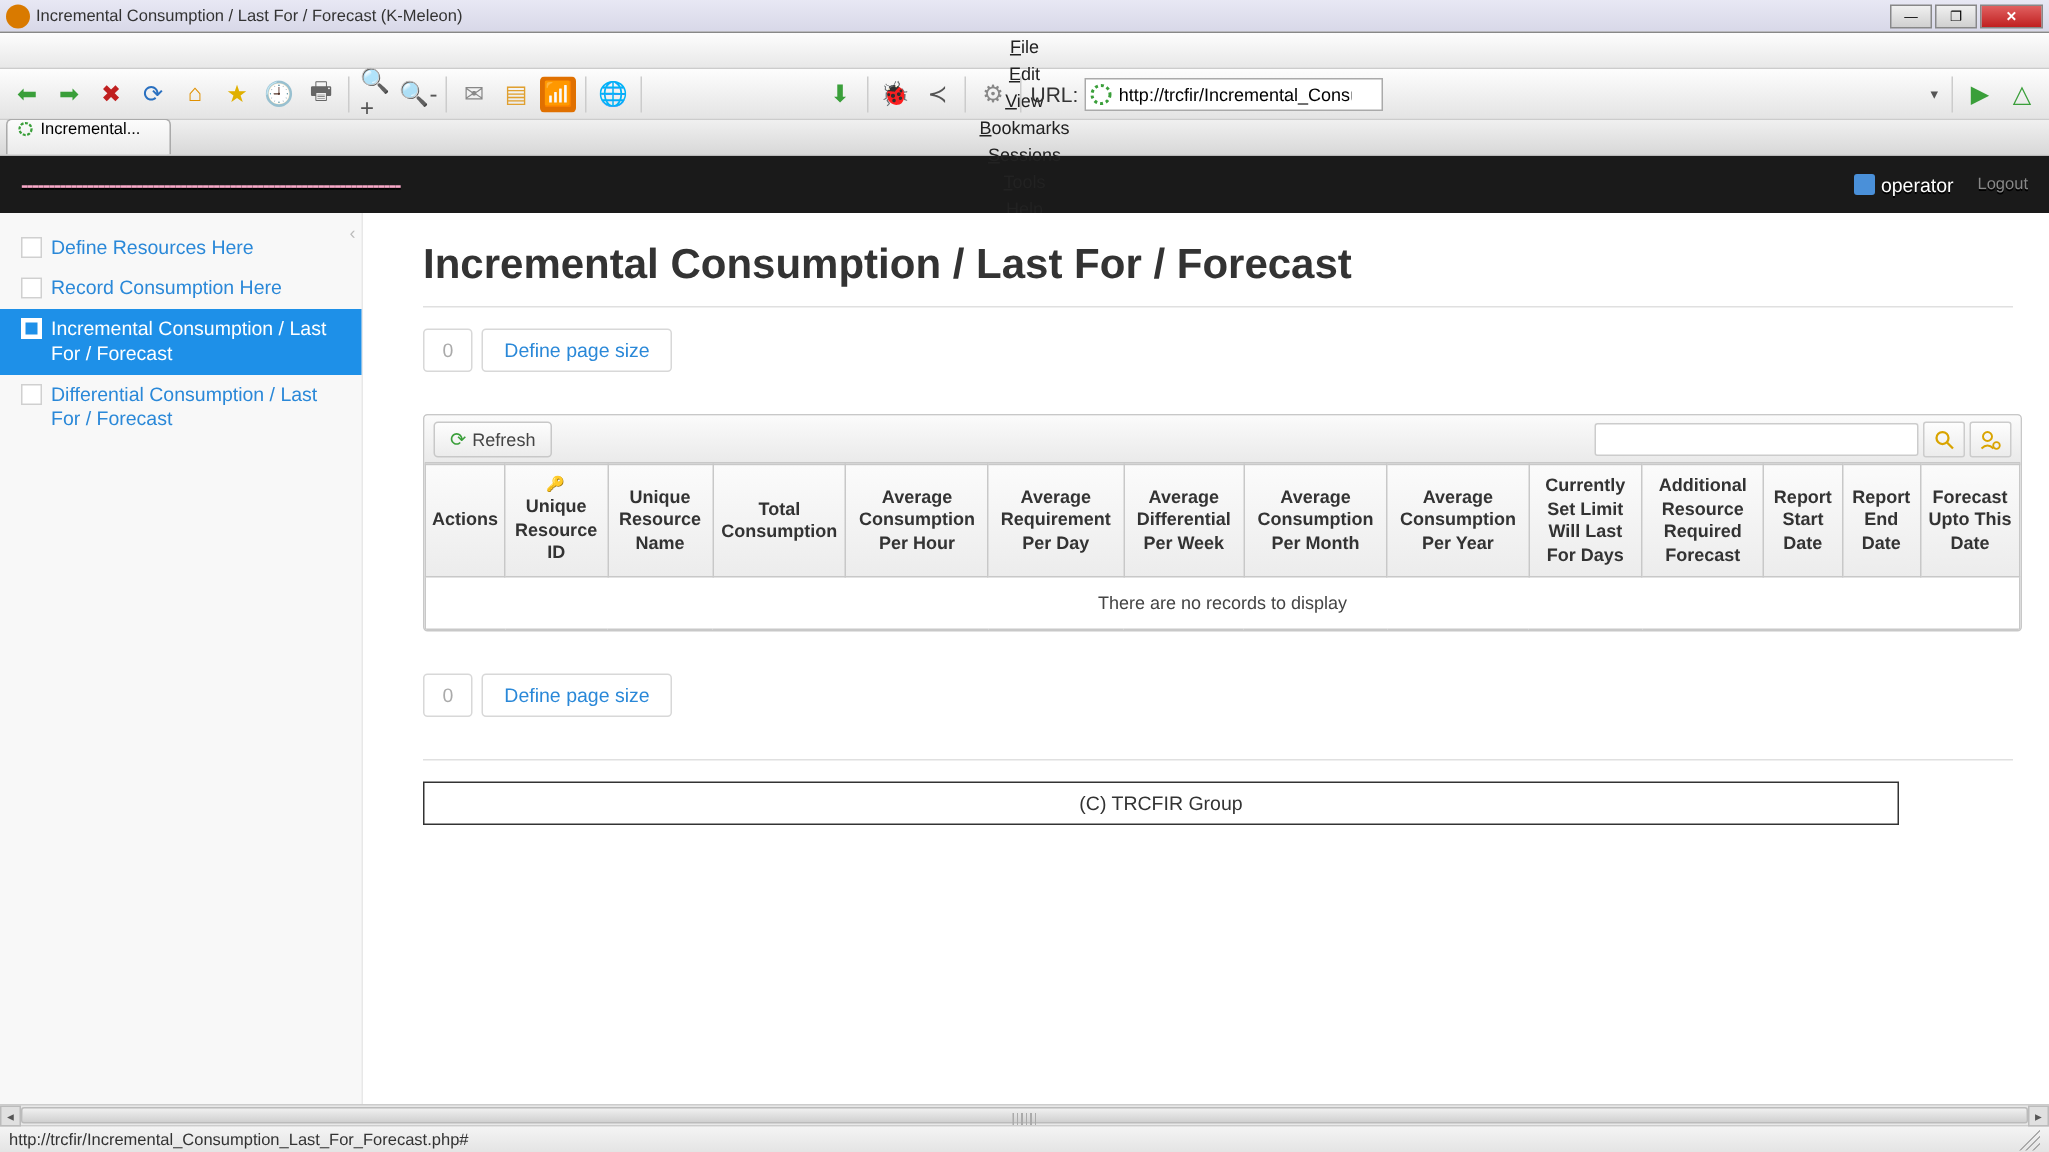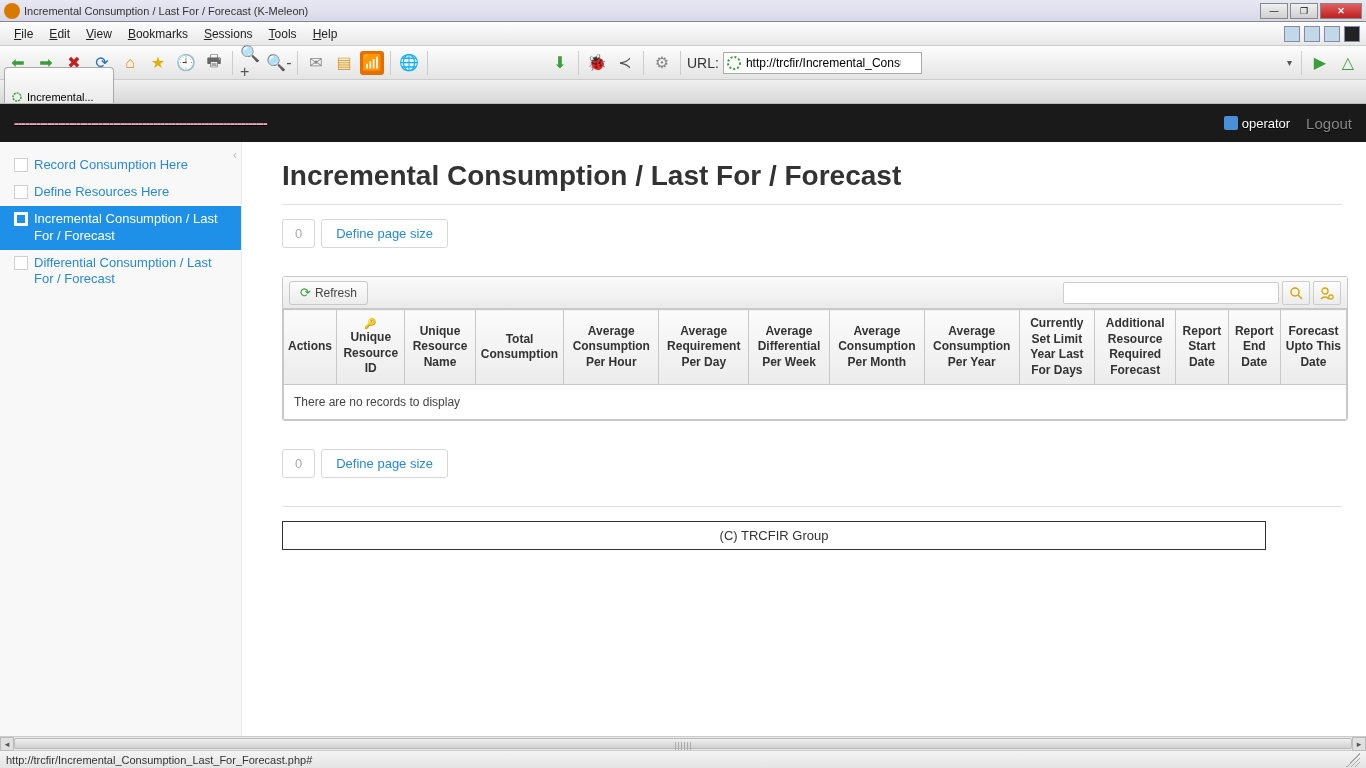--- a/index.html
+++ b/index.html
@@ -8,51 +8,51 @@
 
 .titlebar { height: 22px; background: linear-gradient(to bottom, #e8e8f4, #d8d8e8); border-bottom: 1px solid #888; display: flex; align-items: center; padding: 0 4px; justify-content: flex-end; }
 .titlebar .app-icon { width: 16px; height: 16px; background: #d97a00; border-radius: 50%; margin-right: 4px; }
 .titlebar .title { flex: 1; font-size: 11px; color: #333; }
 .winbtns { display: flex; gap: 2px; }
 .winbtn { width: 28px; height: 16px; border: 1px solid #888; background: linear-gradient(to bottom,#f0f0f0,#d0d0d0); display: flex; align-items: center; justify-content: center; font-size: 9px; cursor: pointer; }
 .winbtn.max { width: 28px; }
 .winbtn.close { width: 42px; background: linear-gradient(to bottom,#e06060,#c02020); color: #fff; font-weight: bold; }
 
 
-.menubar { height: 24px; background: linear-gradient(to bottom,#fdfdfd,#e8e8e8); border-bottom: 1px solid #ccc; display: flex; align-items: center; padding: 0 6px; }
+.menubar { height: 24px; background: linear-gradient(to bottom,#fdfdfd,#e8e8e8); border-bottom: 1px solid #ccc; display: flex; align-items: center; padding: 0 6px; flex-direction: column; }
 .menubar .menu { padding: 2px 8px; font-size: 12px; color: #222; cursor: pointer; }
 .menubar .menu u { text-decoration: underline; }
 .menubar .spacer { flex: 1; }
 .menubar .right-icons { display: flex; gap: 4px; }
 .right-icons .ic { width: 16px; height: 16px; background: #c0d8e8; border: 1px solid #88a; }
 
 
 .toolbar { height: 34px; background: linear-gradient(to bottom,#fdfdfd,#e4e4e4); border-bottom: 1px solid #ccc; display: flex; align-items: center; padding: 0 6px; gap: 4px; }
 .tool { width: 24px; height: 24px; display: flex; align-items: center; justify-content: center; font-size: 16px; cursor: pointer; border: 1px solid transparent; border-radius: 3px; }
 .sep { width: 1px; height: 24px; background: #ccc; margin: 0 2px; }
 .urlbox { flex: 1; display: flex; align-items: center; gap: 4px; }
 .urlbox .lbl { font-size: 14px; color: #333; }
 .urlbox input { flex: 1; height: 22px; border: 1px solid #aaa; padding: 0 20px 0 22px; font-size: 12px; background: #fff; }
 .urlwrap { position: relative; flex: 1; }
 .urlwrap .favicon { position: absolute; left: 3px; top: 3px; width: 16px; height: 16px; }
 .urlwrap .dd { position: absolute; right: 3px; top: 5px; font-size: 10px; color: #555; }
 
 
 .tabbar { height: 24px; background: linear-gradient(to bottom,#f0f0f0,#d8d8d8); border-bottom: 1px solid #bbb; display: flex; align-items: flex-end; padding: 0 4px; }
-.tab { height: 36px; border: 1px solid #aaa; border-bottom: none; border-radius: 4px 4px 0 0; background: linear-gradient(to bottom,#fcfcfc,#eaeaea); display: flex; align-items: flex-end; padding: 0 24px 0 6px; font-size: 11px; gap: 4px; max-width: 110px; overflow: hidden; }
+.tab { height: 24px; border: 1px solid #aaa; border-bottom: none; border-radius: 4px 4px 0 0; background: linear-gradient(to bottom,#fcfcfc,#eaeaea); display: flex; align-items: flex-start; padding: 0 24px 0 6px; font-size: 11px; gap: 4px; max-width: 110px; overflow: hidden; }
 .tab .tabicon { width: 12px; height: 12px; }
 
 
 .appheader { height: 38px; background: #1a1a1a; display: flex; align-items: center; padding: 0 14px; color: #f8a8c8; font-weight: bold; font-size: 14px; text-shadow: 0 1px 0 #000; }
 .appheader .dashes { letter-spacing: -1px; }
 .appheader .title-main { margin: 0 6px; }
 .appheader .spacer { flex: 1; }
 .appheader .user { color: #fff; font-weight: normal; font-size: 13px; display: flex; align-items: center; gap: 4px; margin-right: 16px; }
 .appheader .user .uicon { width: 14px; height: 14px; background: #4a90d9; border-radius: 2px; }
-.appheader .logout { color: #888; font-weight: normal; font-size: 15px; cursor: pointer; }
+.appheader .logout { color: #888; font-weight: normal; font-size: 11px; cursor: pointer; }
 
 
 .pagebody { display: flex; height: calc(100% - 22px - 24px - 34px - 24px - 38px - 18px - 14px); background: #fff; position: relative; }
 .sidebar { width: 242px; background: #f8f8f8; border-right: 1px solid #e8e8e8; padding: 10px 0 0 0; position: relative; }
 .sidebar .collapse { position: absolute; right: 4px; top: 6px; color: #bbb; font-size: 12px; cursor: pointer; }
 .sidebar .sh { font-size: 11px; color: #999; font-weight: bold; padding: 4px 14px 8px; letter-spacing: 0.3px; }
 .navitem { display: flex; align-items: flex-start; padding: 5px 10px 5px 14px; font-size: 13px; color: #2a88d8; cursor: pointer; line-height: 1.3; gap: 6px; }
 .navitem .nicon { width: 14px; height: 14px; border: 1px solid #d0d0d0; background: #fff; flex-shrink: 0; margin-top: 1px; }
 .navitem.active { background: #1e90e8; color: #fff; }
 .navitem.active .nicon { background: #fff; border-color: #fff; position: relative; }
@@ -70,21 +70,21 @@
 .panel-top { background: linear-gradient(to bottom,#fbfbfb,#eaeaea); height: 32px; display: flex; align-items: center; padding: 0 6px; border-bottom: 1px solid #c8c8c8; }
 .refresh { display: flex; align-items: center; gap: 4px; border: 1px solid #c8c8c8; border-radius: 3px; background: linear-gradient(to bottom,#fdfdfd,#ececec); height: 24px; padding: 0 10px; font-size: 12px; cursor: pointer; color: #444; }
 .refresh .ric { color: #3a9f3a; font-size: 13px; }
 .panel-top .spacer { flex: 1; }
 .searchbox { height: 22px; width: 216px; border: 1px solid #ccc; border-radius: 2px; padding: 0 4px; font-size: 12px; }
 .searchbtn { height: 24px; width: 28px; border: 1px solid #ccc; border-radius: 2px; background: linear-gradient(to bottom,#fdfdfd,#ececec); margin-left: 3px; display: flex; align-items: center; justify-content: center; cursor: pointer; }
 
 .grid { width: 100%; border-collapse: collapse; }
 .grid th { border: 1px solid #c8c8c8; background: linear-gradient(to bottom,#fbfbfb,#ececec); font-size: 12px; font-weight: bold; color: #333; padding: 6px 4px; text-align: center; vertical-align: middle; line-height: 1.3; }
 .grid th .key { font-size: 10px; color: #d9a400; display: block; }
-.grid td.empty { padding: 10px; font-size: 12px; color: #444; border: 1px solid #c8c8c8; }
+.grid td.empty { text-align: center; padding: 10px; font-size: 12px; color: #444; border: 1px solid #c8c8c8; }
 
 .footer-box { border: 1px solid #333; width: 984px; text-align: center; padding: 6px; font-size: 13px; color: #333; margin-top: 10px; }
 
 
 .hscroll { height: 14px; background: #e8e8e8; border-top: 1px solid #ccc; position: relative; }
 .hscroll .thumb { position: absolute; left: 14px; right: 14px; top: 1px; bottom: 1px; background: linear-gradient(to bottom,#f0f0f0,#d0d0d0); border: 1px solid #bbb; border-radius: 2px; }
 .hscroll .grip { position: absolute; left: 50%; top: 3px; width: 16px; height: 8px; transform: translateX(-50%); background: repeating-linear-gradient(to right,#aaa 0,#aaa 1px,transparent 1px,transparent 3px); }
 .hscroll .arr { position: absolute; top: 0; width: 14px; height: 14px; background: #e0e0e0; border: 1px solid #bbb; font-size: 9px; display: flex; align-items: center; justify-content: center; color: #555; }
 .hscroll .arr.l { left: 0; }
 .hscroll .arr.r { right: 0; }
@@ -187,25 +187,25 @@
     <span>operator</span>
   </div>
   <span class="logout">Logout</span>
 </div>
 
 <div class="pagebody">
   <div class="sidebar">
     <span class="collapse">‹</span>
     <div class="navitem">
       <span class="nicon"></span>
+      <span>Define Resources Here</span>
+    </div>
+    <div class="navitem">
+      <span class="nicon"></span>
       <span>Record Consumption Here</span>
-    </div>
-    <div class="navitem">
-      <span class="nicon"></span>
-      <span>Define Resources Here</span>
     </div>
     <div class="navitem active">
       <span class="nicon"></span>
       <span>Incremental Consumption / Last For / Forecast</span>
     </div>
     <div class="navitem">
       <span class="nicon"></span>
       <span>Differential Consumption / Last For / Forecast</span>
     </div>
   </div>
@@ -246,21 +246,21 @@
           <tr>
             <th>Actions</th>
             <th><span class="key">🔑</span><span>Unique Resource ID</span></th>
             <th>Unique Resource Name</th>
             <th>Total Consumption</th>
             <th>Average Consumption Per Hour</th>
             <th>Average Requirement Per Day</th>
             <th>Average Differential Per Week</th>
             <th>Average Consumption Per Month</th>
             <th>Average Consumption Per Year</th>
-            <th>Currently Set Limit Year Last For Days</th>
+            <th>Currently Set Limit Will Last For Days</th>
             <th>Additional Resource Required Forecast</th>
             <th>Report Start Date</th>
             <th>Report End Date</th>
             <th>Forecast Upto This Date</th>
           </tr>
         </thead>
         <tbody>
           <tr>
               <td class="empty" colspan="14">There are no records to display</td>
             </tr>

